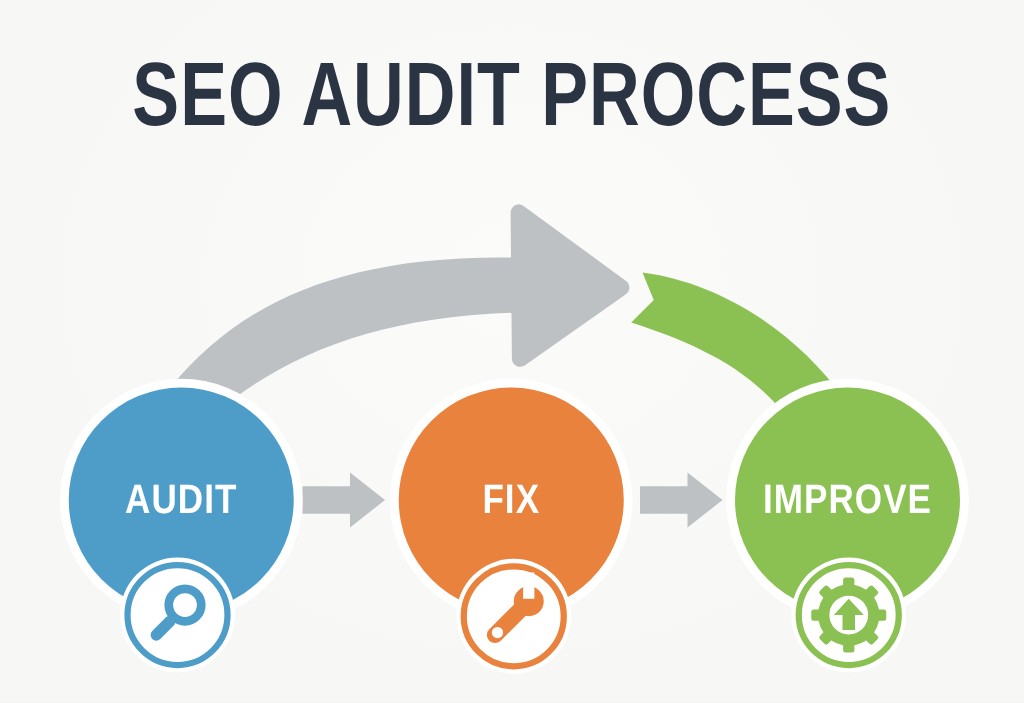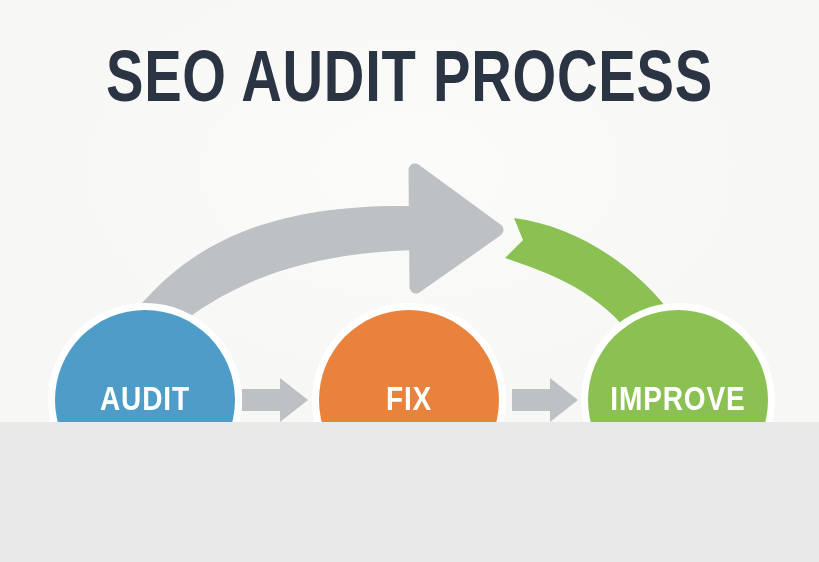--- a/index.html
+++ b/index.html
@@ -2,21 +2,21 @@
 <html style="--blue: #4d9dc8; --orange: #e8823c; --green: #8bc153; --gray: #bdc1c4; --title: #2b3442; --bg: #f7f7f5; --white: #ffffff;"><head>
 <meta charset="utf-8">
 <style>
   :root{
     --blue:#4d9dc8; --orange:#e8823c; --green:#8bc153;
     --gray:#bdc1c4; --title:#2b3442; --bg:#f7f7f5; --white:#ffffff;
   }
   html,body{margin:0;padding:0;}
   body{background:#e9e9e9;font-family:"Liberation Sans",sans-serif;}
   .stage{
-    position:relative;width:819px;height:422px;overflow:hidden;
+    position:relative;width:819px;height:562px;overflow:hidden;
     background:var(--bg);
     background-image:radial-gradient(ellipse at 50% 40%, #fbfbfa 0%, var(--bg) 70%);
   }
   .title{
     position:absolute;top:40px;left:0;width:100%;
     text-align:center;
     font-size:72px;font-weight:700;line-height:1;
     color:var(--title);
     letter-spacing:1px;
     transform:scaleX(0.78);

